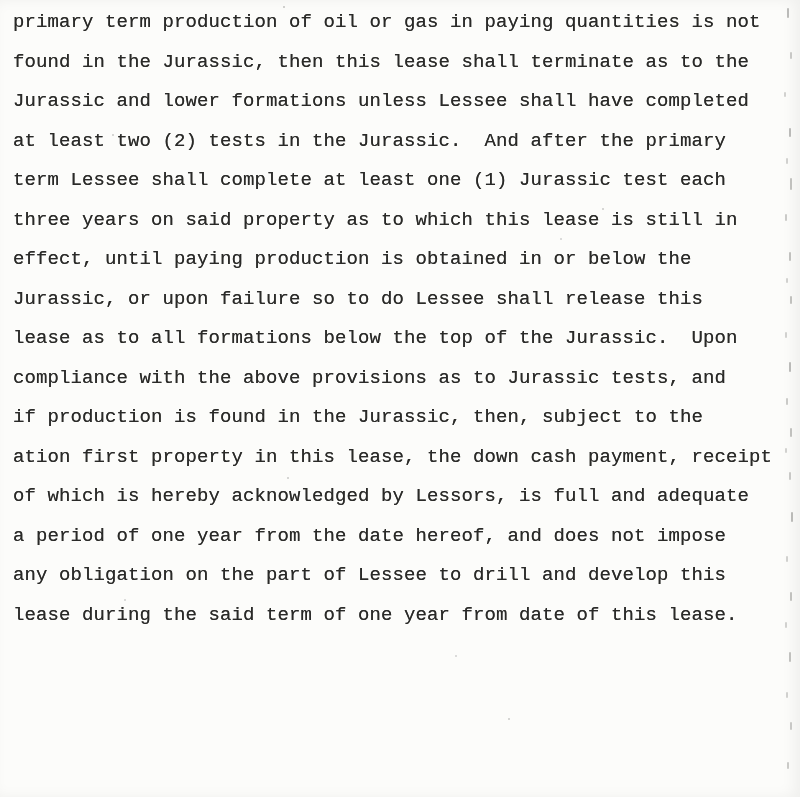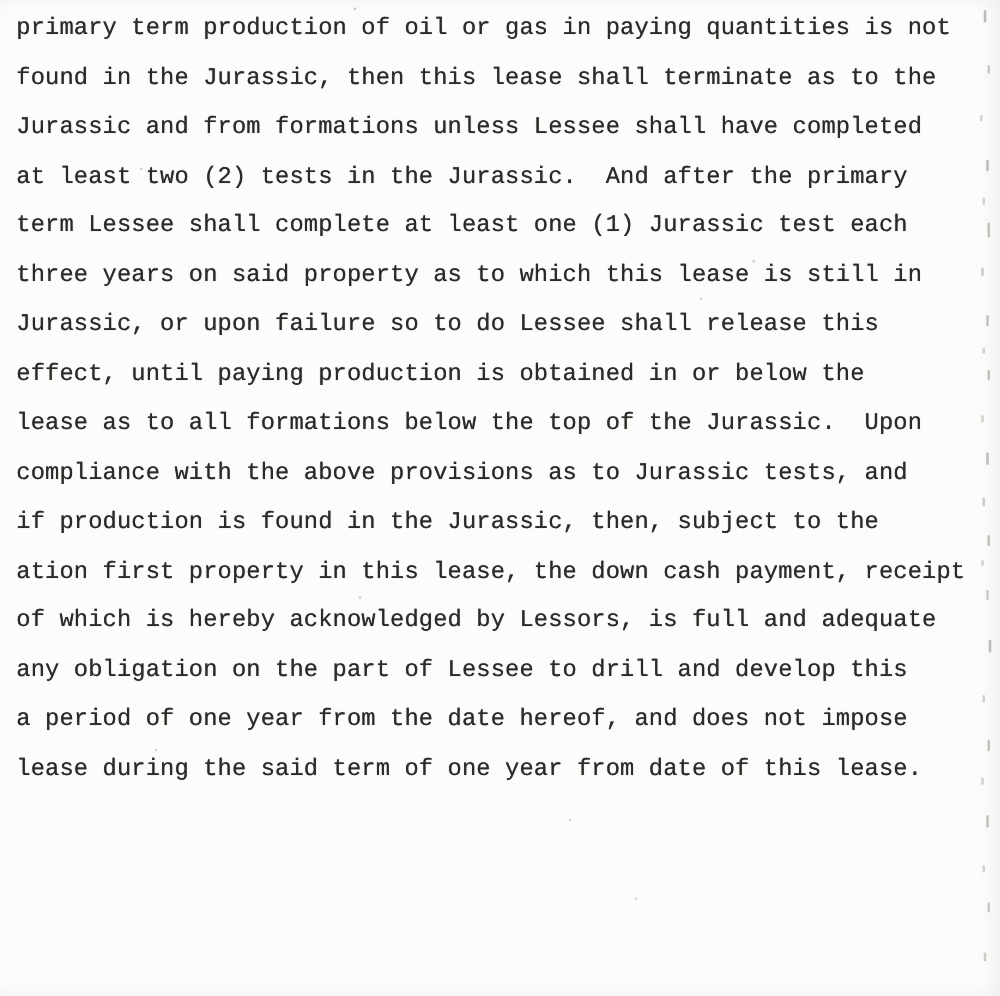--- a/index.html
+++ b/index.html
@@ -48,33 +48,33 @@
   }
 </style>
 </head>
 <body>
 
 <div class="page">
 
   <div class="text-block">
     <div class="line">primary term production of oil or gas in paying quantities is not</div>
     <div class="line">found in the Jurassic, then this lease shall terminate as to the</div>
-    <div class="line">Jurassic and from formations unless Lessee shall have completed</div>
+    <div class="line">Jurassic and lower formations unless Lessee shall have completed</div>
     <div class="line">at least two (2) tests in the Jurassic.  And after the primary</div>
     <div class="line">term Lessee shall complete at least one (1) Jurassic test each</div>
     <div class="line">three years on said property as to which this lease is still in</div>
+    <div class="line">effect, until paying production is obtained in or below the</div>
     <div class="line">Jurassic, or upon failure so to do Lessee shall release this</div>
-    <div class="line">effect, until paying production is obtained in or below the</div>
     <div class="line">lease as to all formations below the top of the Jurassic.  Upon</div>
     <div class="line">compliance with the above provisions as to Jurassic tests, and</div>
     <div class="line">if production is found in the Jurassic, then, subject to the</div>
     <div class="line">ation first property in this lease, the down cash payment, receipt</div>
     <div class="line">of which is hereby acknowledged by Lessors, is full and adequate</div>
+    <div class="line">a period of one year from the date hereof, and does not impose</div>
     <div class="line">any obligation on the part of Lessee to drill and develop this</div>
-    <div class="line">a period of one year from the date hereof, and does not impose</div>
     <div class="line">lease during the said term of one year from date of this lease.</div>
   </div>
 
   <div class="edge-marks">
     <span style="left:787px; top:8px;   width:2px; height:10px; opacity:.45;"></span>
     <span style="left:790px; top:52px;  width:2px; height:7px;  opacity:.35;"></span>
     <span style="left:784px; top:92px;  width:2px; height:5px;  opacity:.30;"></span>
     <span style="left:789px; top:128px; width:2px; height:9px;  opacity:.45;"></span>
     <span style="left:786px; top:158px; width:2px; height:6px;  opacity:.30;"></span>
     <span style="left:790px; top:178px; width:2px; height:12px; opacity:.40;"></span>

